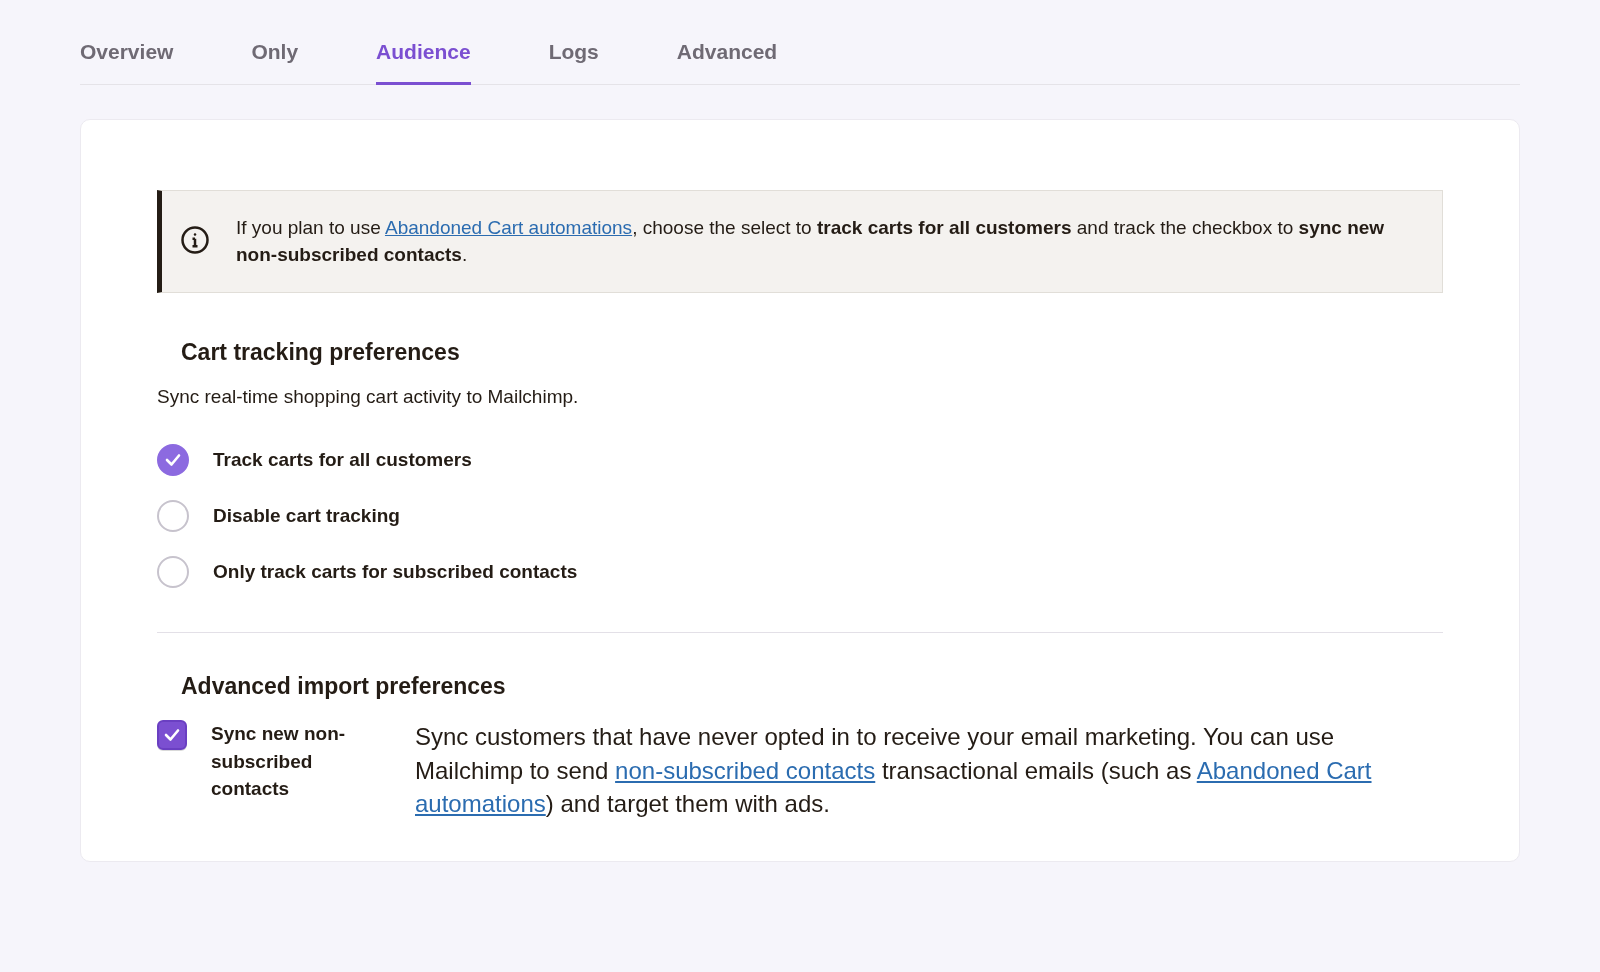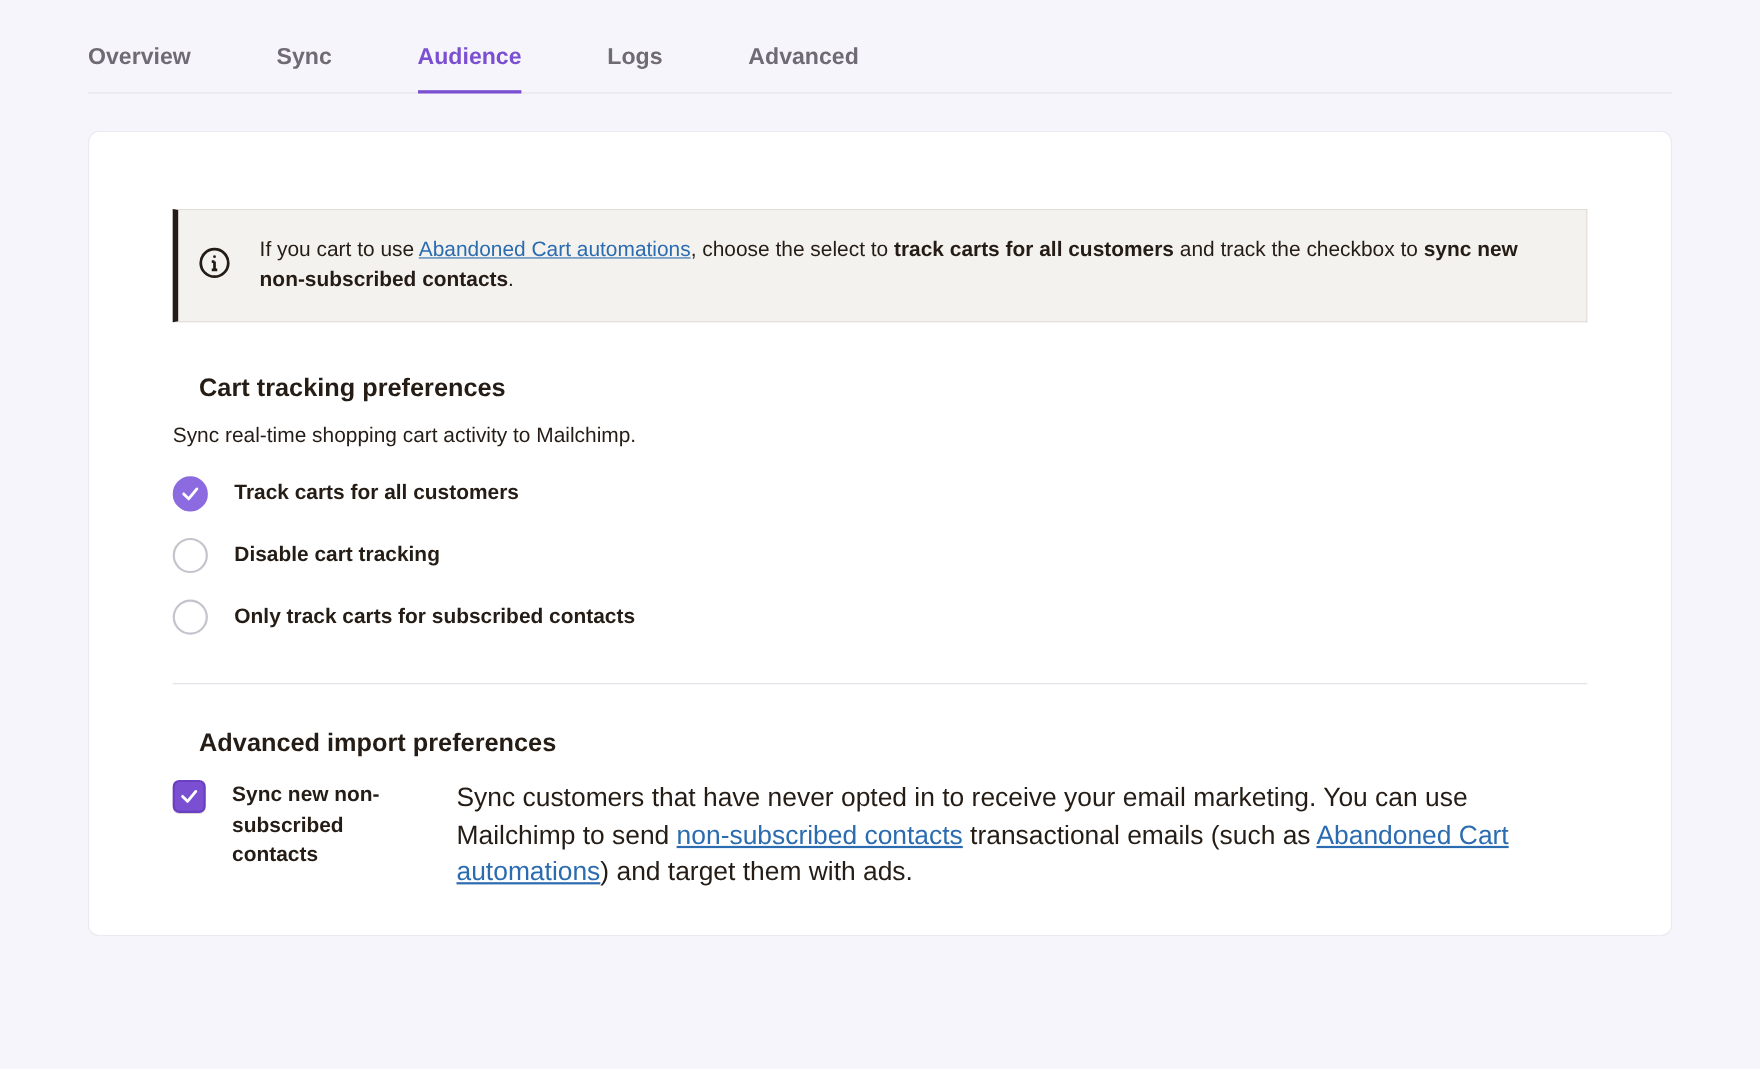--- a/index.html
+++ b/index.html
@@ -80,21 +80,21 @@
   .subsection-title {
     font-size: 23px;
     font-weight: 700;
     color: #241c15;
     margin-bottom: 20px;
     margin-left: 24px;
   }
   .subsection-desc {
     font-size: 19px;
     color: #241c15;
-    margin-bottom: 25px;
+    margin-bottom: 36px;
   }
   .radio-group {
     display: flex;
     flex-direction: column;
     gap: 24px;
   }
   .radio-item {
     display: flex;
     align-items: center;
     gap: 24px;
@@ -161,40 +161,40 @@
     color: #2b6cb0;
     text-decoration: underline;
   }
 </style>
 </head>
 <body>
 
 <div class="page">
   <div class="tabs">
     <div class="tab">Overview</div>
-    <div class="tab">Sync</div>
+    <div class="tab">Only</div>
     <div class="tab active">Audience</div>
     <div class="tab">Logs</div>
     <div class="tab">Advanced</div>
   </div>
 
   <div class="card">
 
     <div class="info-banner">
       <span class="info-icon">
         <svg width="30" height="30" viewBox="0 0 24 24" fill="none" stroke="#241c15" stroke-width="2">
           <circle cx="12" cy="12" r="10"></circle>
           <line x1="12" y1="11" x2="12" y2="17"></line>
           <line x1="10" y1="11" x2="12" y2="11"></line>
           <line x1="10" y1="17" x2="14" y2="17"></line>
           <circle cx="12" cy="7.5" r="1" fill="#241c15" stroke="none"></circle>
         </svg>
       </span>
       <p class="info-text">
-        <span>If you cart to use </span><a href="#">Abandoned Cart automations</a><span>, choose the select to </span><b>track carts for all customers</b><span> and track the checkbox to </span><b>sync new non-subscribed contacts</b><span>.</span>
+        <span>If you plan to use </span><a href="#">Abandoned Cart automations</a><span>, choose the select to </span><b>track carts for all customers</b><span> and track the checkbox to </span><b>sync new non-subscribed contacts</b><span>.</span>
       </p>
     </div>
 
     <h3 class="subsection-title">Cart tracking preferences</h3>
     <p class="subsection-desc">Sync real-time shopping cart activity to Mailchimp.</p>
 
     <div class="radio-group">
       <div class="radio-item">
         <span class="radio-circle checked">
           <svg width="18" height="18" viewBox="0 0 24 24" fill="none" stroke="#ffffff" stroke-width="3.5" stroke-linecap="round" stroke-linejoin="round">

